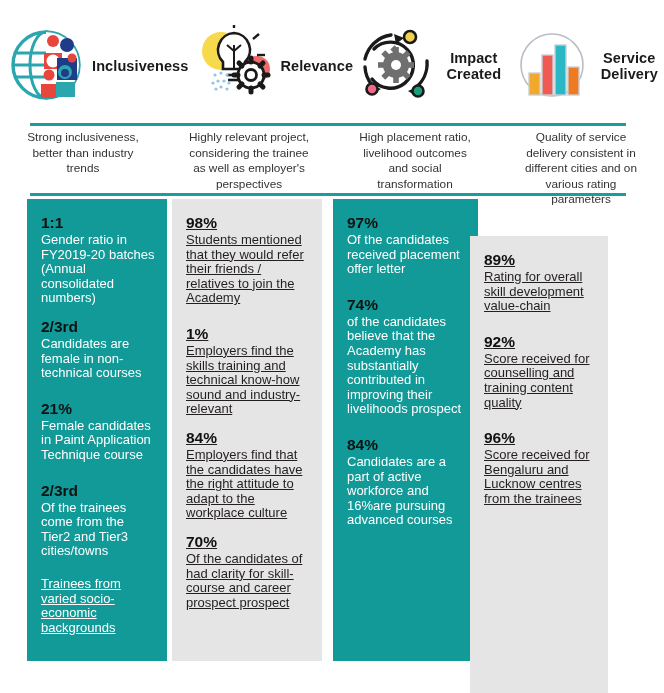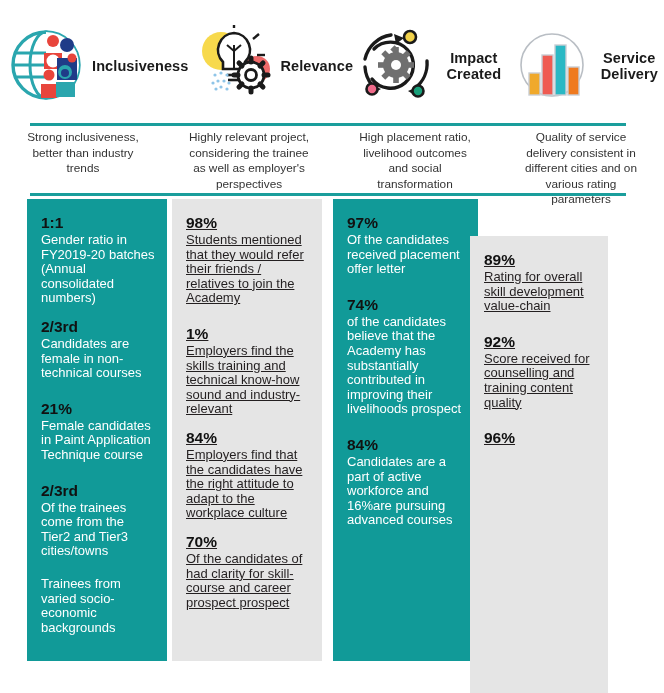--- a/index.html
+++ b/index.html
@@ -122,21 +122,21 @@
     margin-bottom: 1px;
     color: #111111;
   }
   .stat-text {
     font-size: 13px;
     line-height: 14.6px;
   }
   .panel.teal .stat-text { color: #ffffff; }
   .panel.gray .stat-text { color: #231f20; }
   .stat.spaced { margin-top: 18px; }
-  .stat.nohead .stat-text { margin-top: 18px; }
+  .stat.nohead .stat-text { margin-top: 18px; text-decoration: underline; }
 
   svg { display: block; }
 </style>
 </head>
 <body>
 
 <div class="page">
 
   <div class="header-row">
 
@@ -343,18 +343,19 @@
       <div class="stat">
         <div class="stat-value">89%</div>
         <div class="stat-text">Rating for overall skill development value-chain</div>
       </div>
       <div class="stat spaced">
         <div class="stat-value">92%</div>
         <div class="stat-text">Score received for counselling and training content quality</div>
       </div>
       <div class="stat spaced">
         <div class="stat-value">96%</div>
+        <div class="stat-text">Score received for Bengaluru and Lucknow centres from the trainees</div>
       </div>
     </div>
 
   </div>
 
 </div>
 
 </body></html>

